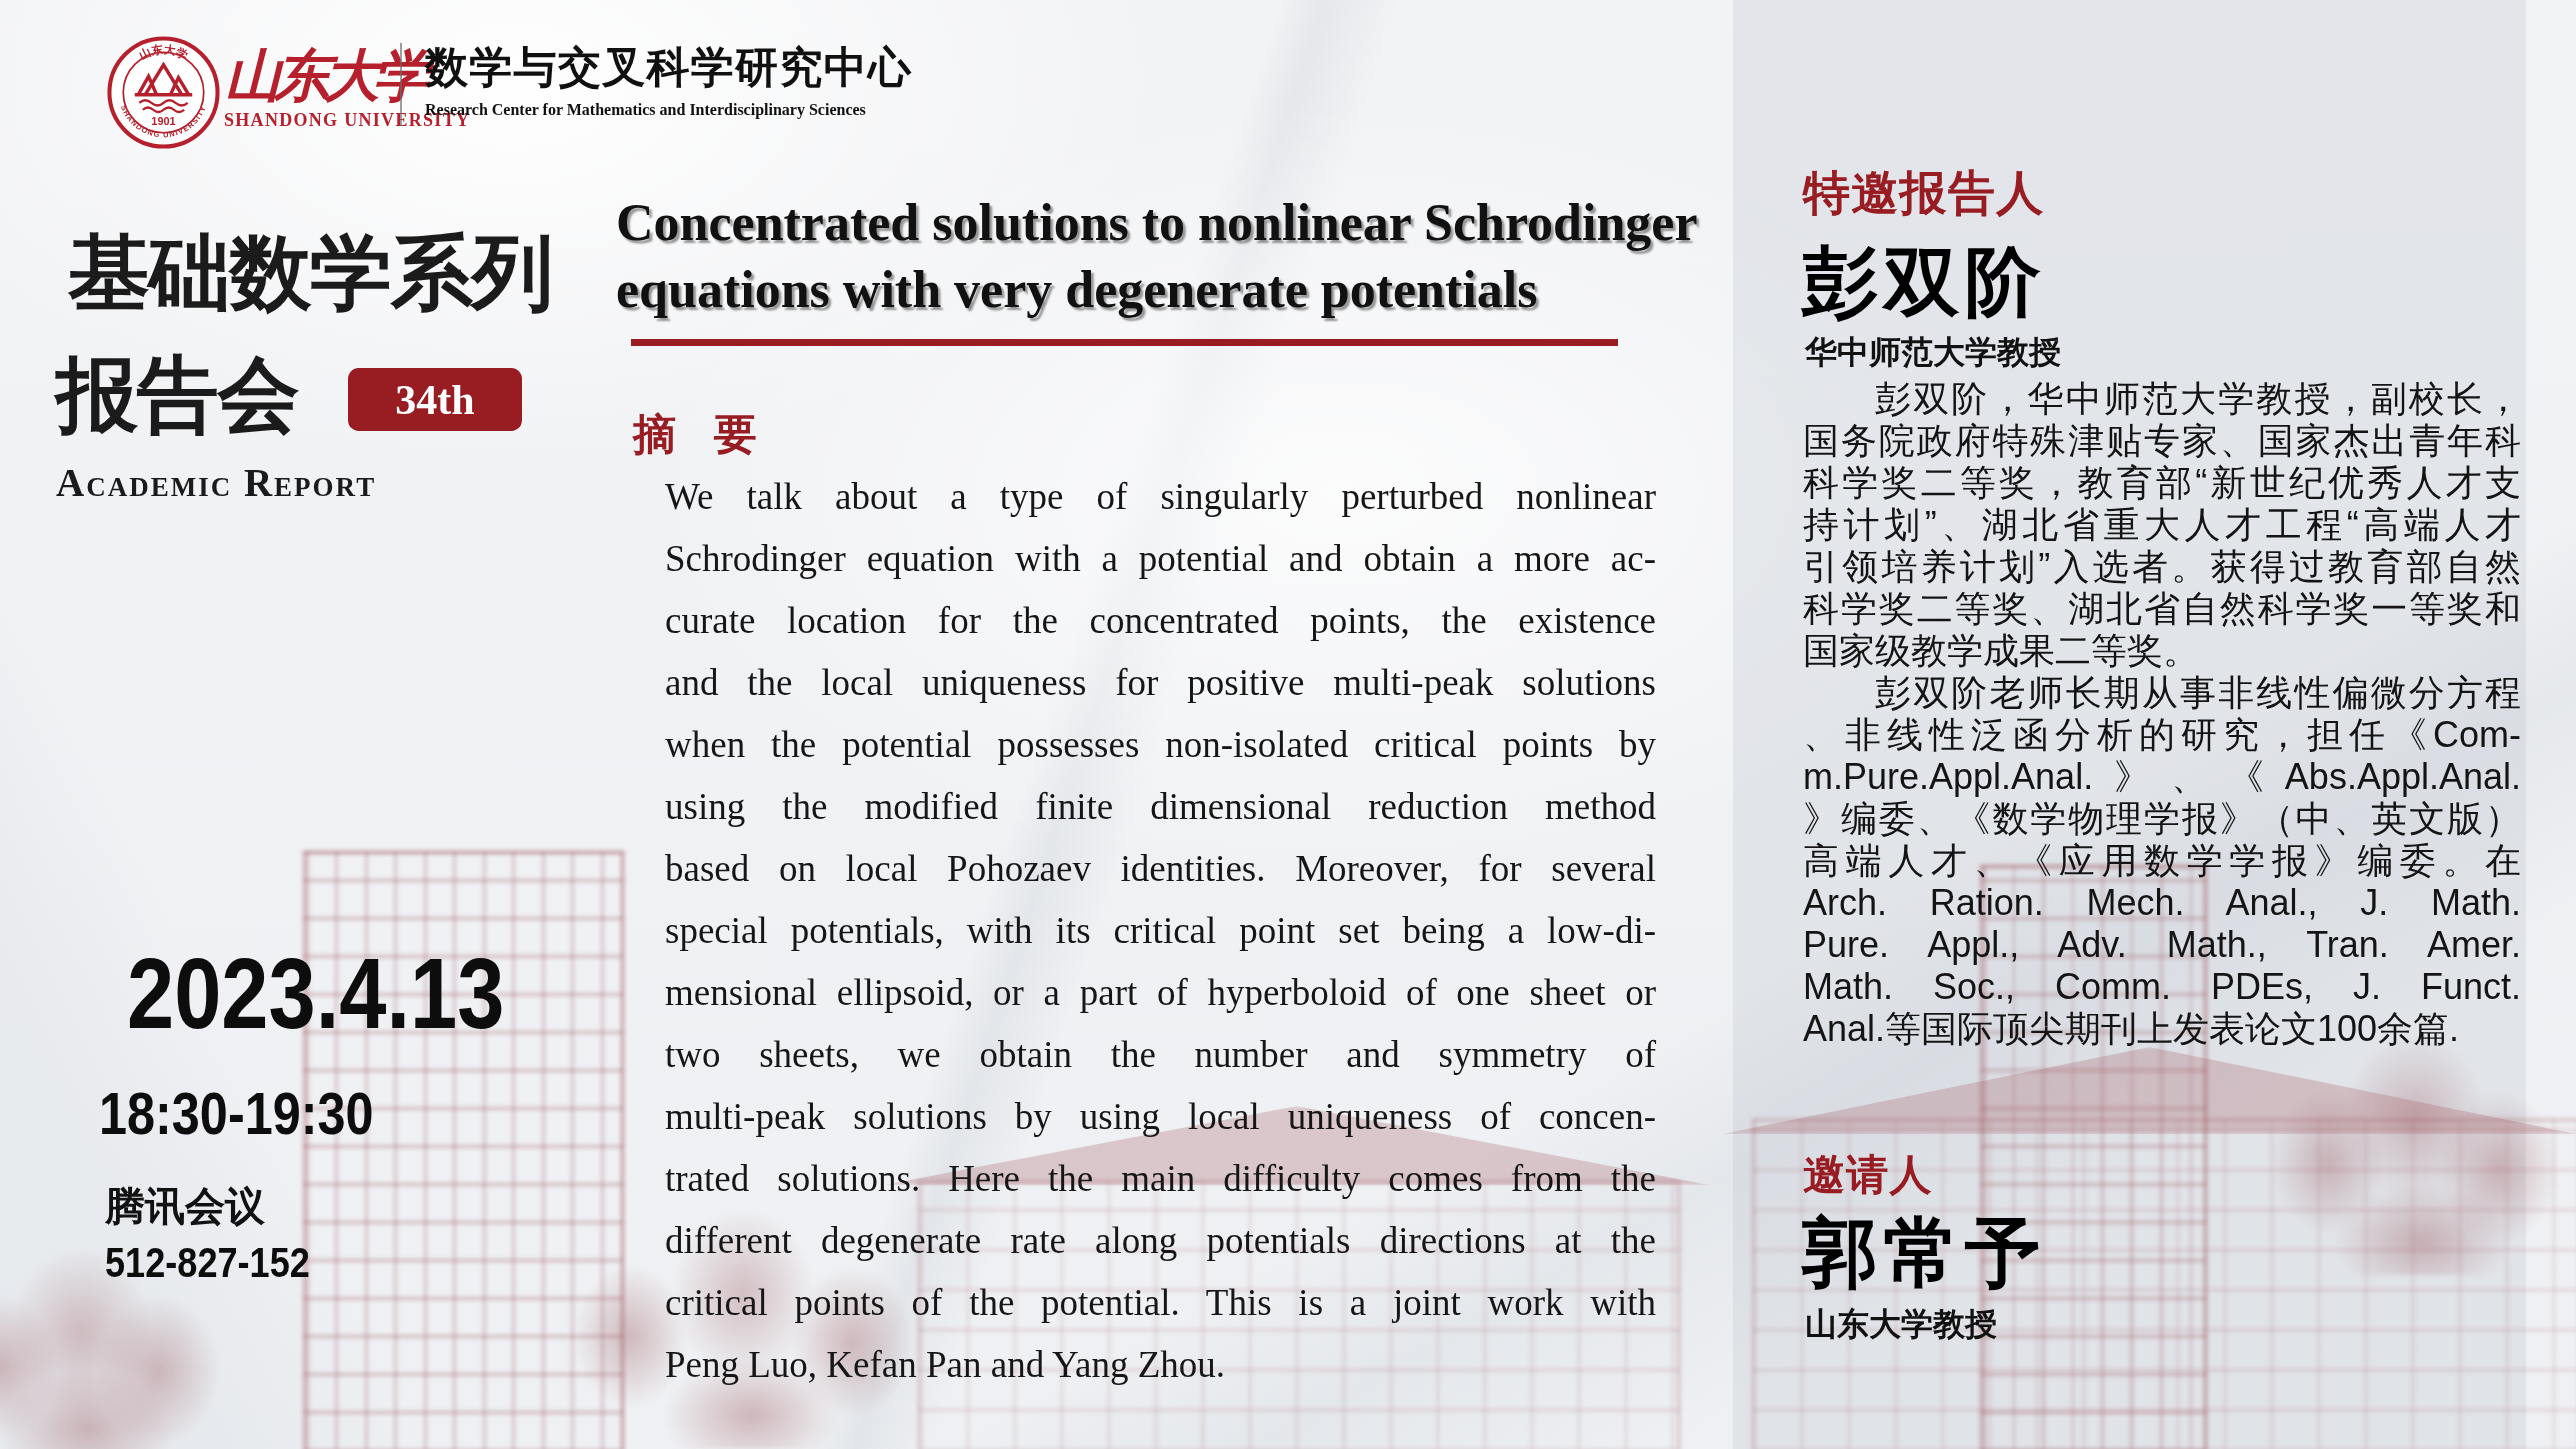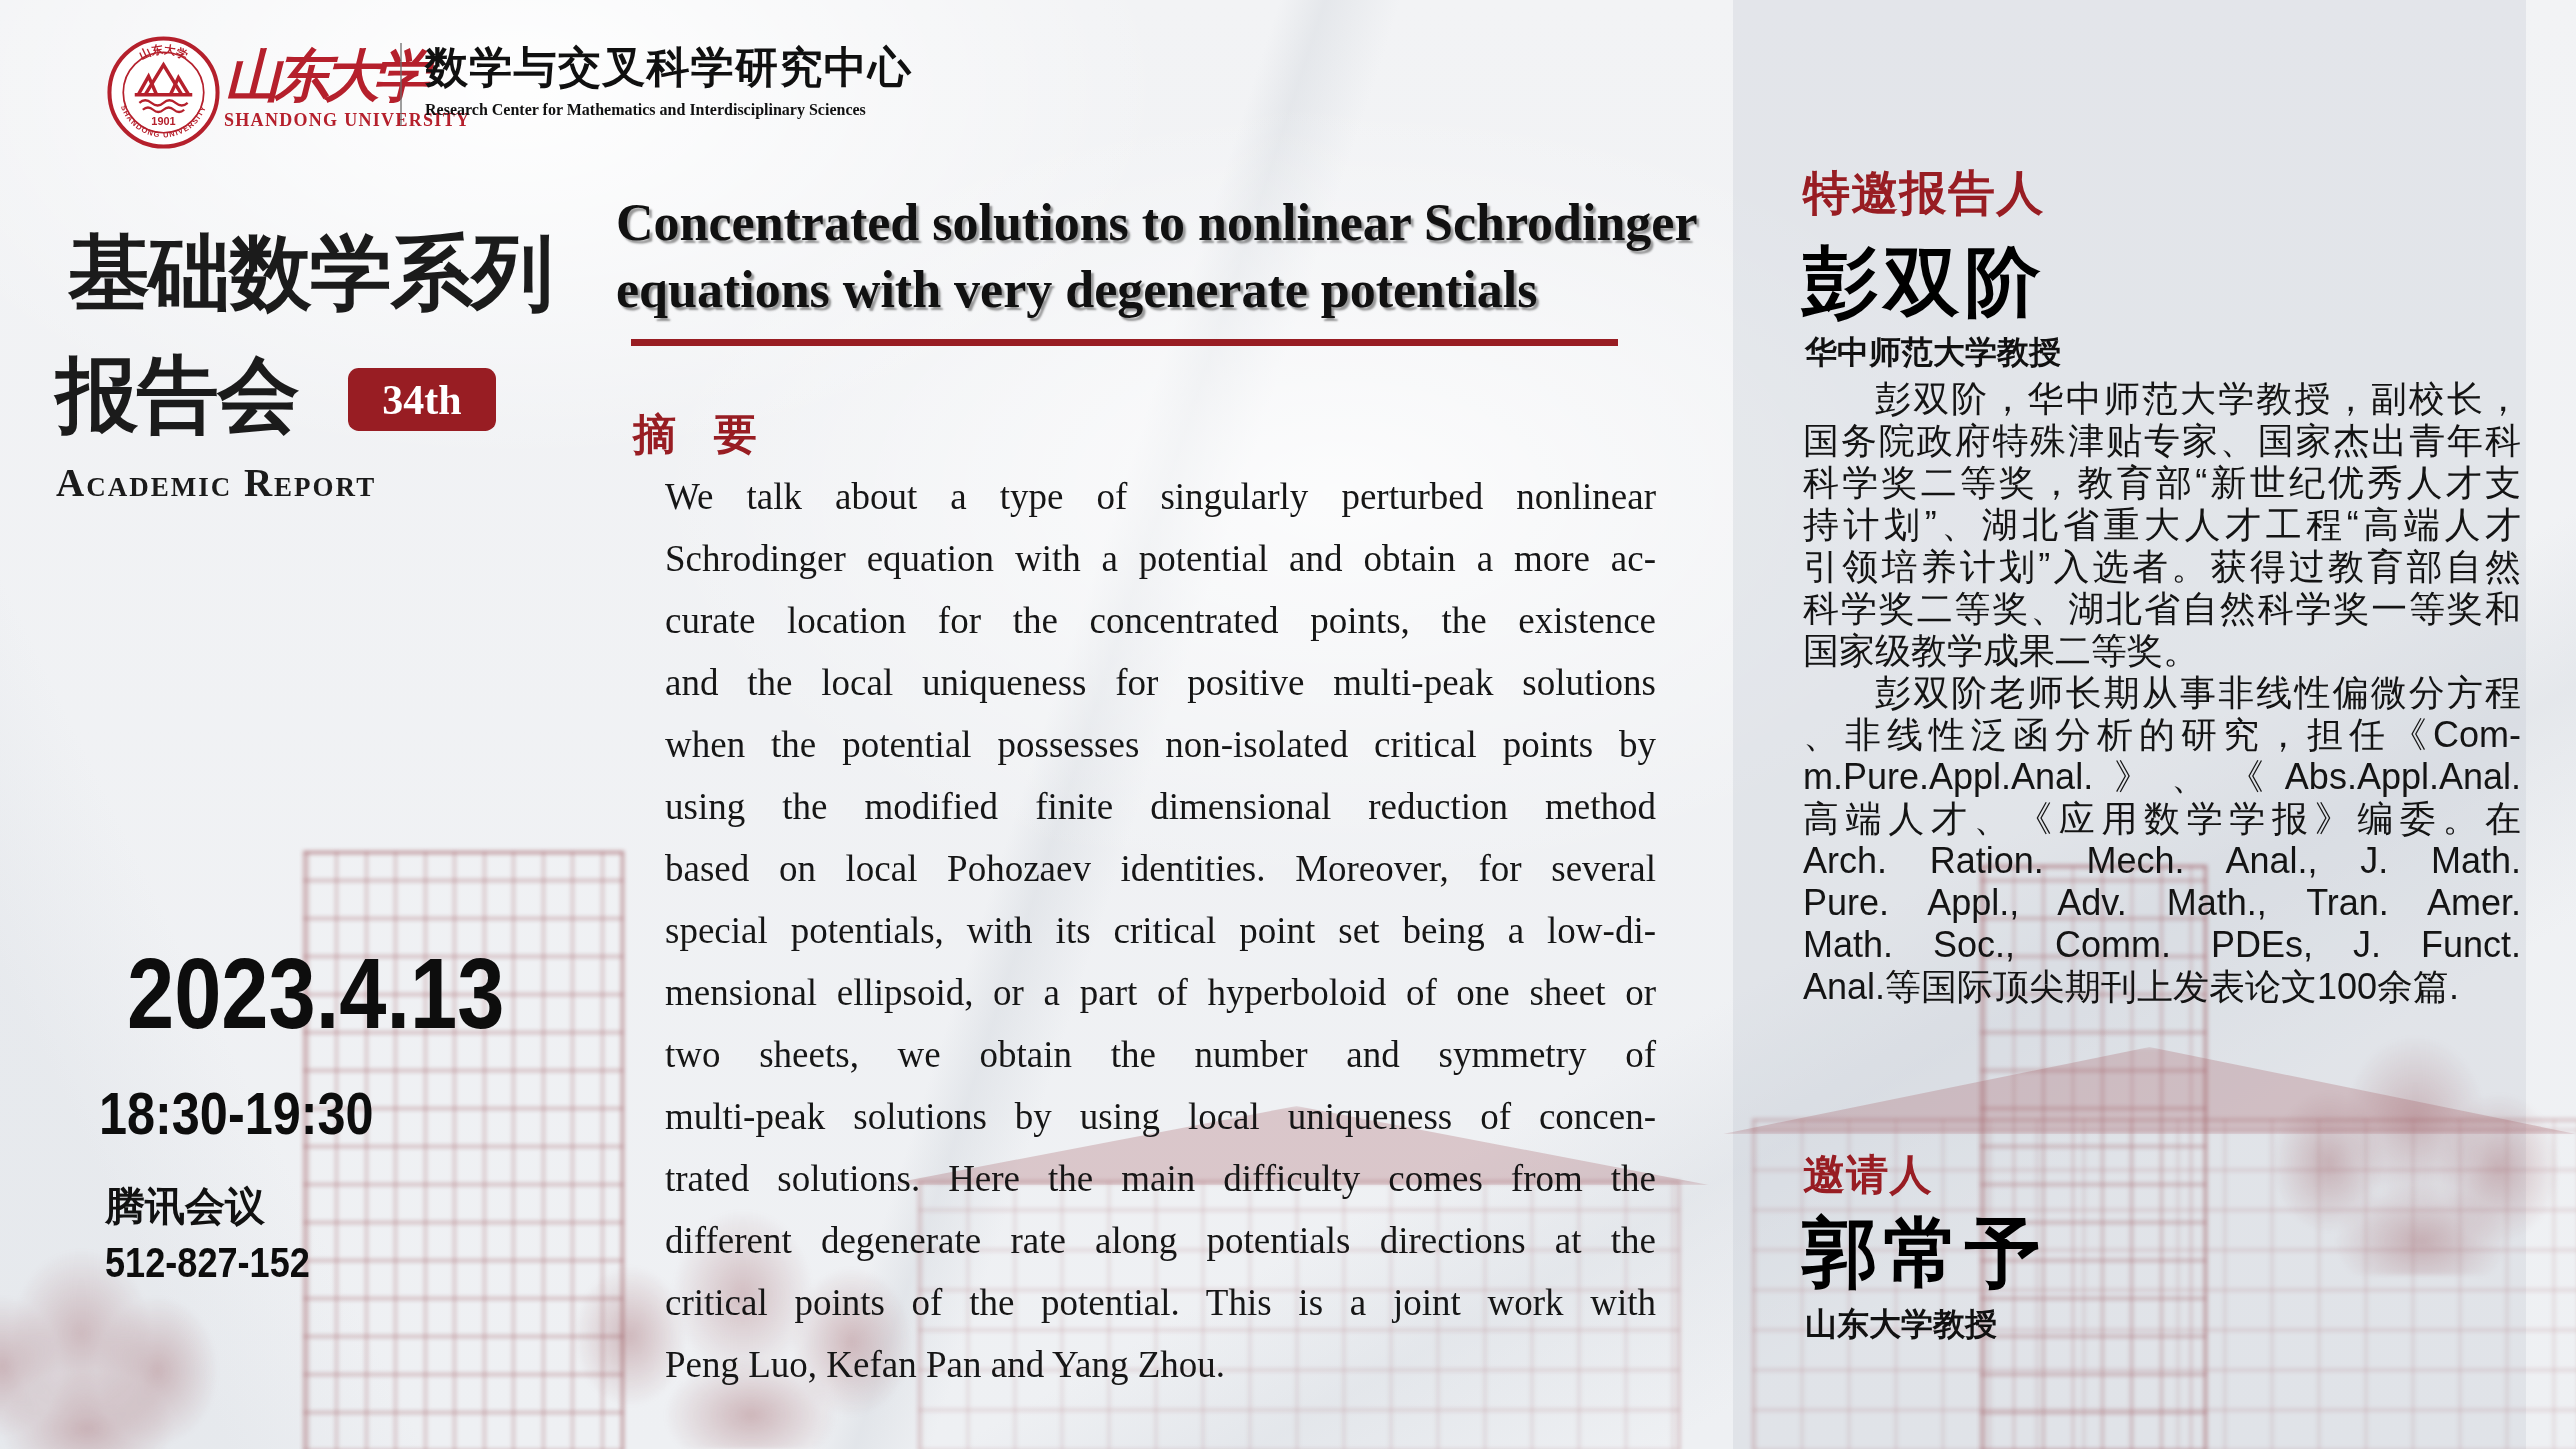--- a/index.html
+++ b/index.html
@@ -49,21 +49,21 @@
   
   .seal{left:106px;top:35px;width:115px;height:115px;}
   .logo-cn{left:225px;top:39px;font-family:"Liberation Serif","DejaVu Serif",serif;font-style:italic;font-weight:900;font-size:56px;letter-spacing:-6.7px;color:var(--seal-red);}
   .logo-en{left:224px;top:110px;font-family:"Liberation Serif","DejaVu Serif",serif;font-weight:700;font-size:18px;letter-spacing:1.3px;color:var(--seal-red);}
   .hdr-divider{left:400px;top:43px;width:2px;height:83px;background:#6b6b6b;opacity:.65;}
   .center-cn{left:425px;top:39px;font-size:43px;font-weight:800;letter-spacing:1.3px;color:#101010;}
   .center-en{left:425px;top:101px;font-family:"Liberation Serif","DejaVu Serif",serif;font-weight:700;font-size:16px;color:#101010;}
   
   .series1{left:56px;top:219px;font-size:82px;font-weight:900;letter-spacing:-1.3px;color:#1b1b1b;margin-left:12px;}
   .series2{left:56px;top:341px;font-size:82px;font-weight:900;letter-spacing:-1.3px;color:#1b1b1b;}
-  .badge{left:348px;top:368px;width:148px;height:63px;background:var(--accent);border-radius:10.7px;
+  .badge{left:348px;top:368px;width:174px;height:63px;background:var(--accent);border-radius:10.7px;
          display:flex;align-items:center;justify-content:center;
          font-family:"Liberation Serif","DejaVu Serif",serif;font-weight:700;font-size:42px;color:#fff;}
   .series-en{left:56px;top:460px;font-family:"Liberation Serif","DejaVu Serif",serif;font-weight:900;font-size:39px;font-variant:small-caps;letter-spacing:2px;color:#1b1b1b;}
   .cond{transform:scaleX(.84);transform-origin:left center;white-space:nowrap;}
   .date{left:97px;top:936px;font-size:101px;font-weight:900;color:#0d0d0d;margin-left:30px;}
   .time{left:99px;top:1079px;font-size:60px;font-weight:900;color:#0d0d0d;}
   .platform{left:105px;top:1179px;font-size:40px;font-weight:800;color:#111;}
   .meeting{left:105px;top:1238px;font-size:43px;font-weight:900;color:#0d0d0d;}
   
   .talk-title{left:616px;top:189px;width:1087px;font-family:"Liberation Serif","DejaVu Serif",serif;font-weight:700;font-size:52px;line-height:67px;color:#111;text-shadow:2.7px 3.4px 2px rgba(45,45,45,.48);}
@@ -186,20 +186,21 @@
         <div class="jline">科学奖二等奖，教育部“新世纪优秀人才支</div>
         <div class="jline">持计划”、湖北省重大人才工程“高端人才</div>
         <div class="jline">引领培养计划”入选者。获得过教育部自然</div>
         <div class="jline">科学奖二等奖、湖北省自然科学奖一等奖和</div>
         <div class="jline last">国家级教学成果二等奖。</div>
       </div>
     <div>
         <div class="jline indent">彭双阶老师长期从事非线性偏微分方程</div>
         <div class="jline">、非线性泛函分析的研究，担任《Com-</div>
         <div class="jline">m.Pure.Appl.Anal.》、《Abs.Appl.Anal.</div>
+        <div class="jline">》编委、《数学物理学报》（中、英文版）</div>
         <div class="jline">高端人才、《应用数学学报》编委。在</div>
         <div class="jline">Arch. Ration. Mech. Anal., J. Math.</div>
         <div class="jline">Pure. Appl., Adv. Math., Tran. Amer.</div>
         <div class="jline">Math. Soc., Comm. PDEs, J. Funct.</div>
         <div class="jline last">Anal.等国际顶尖期刊上发表论文100余篇.</div>
       </div>
   </div>
   <div class="abs host-h txt">邀请人</div>
   <div class="abs host-name txt">郭常予</div>
   <div class="abs host-aff txt">山东大学教授</div>

